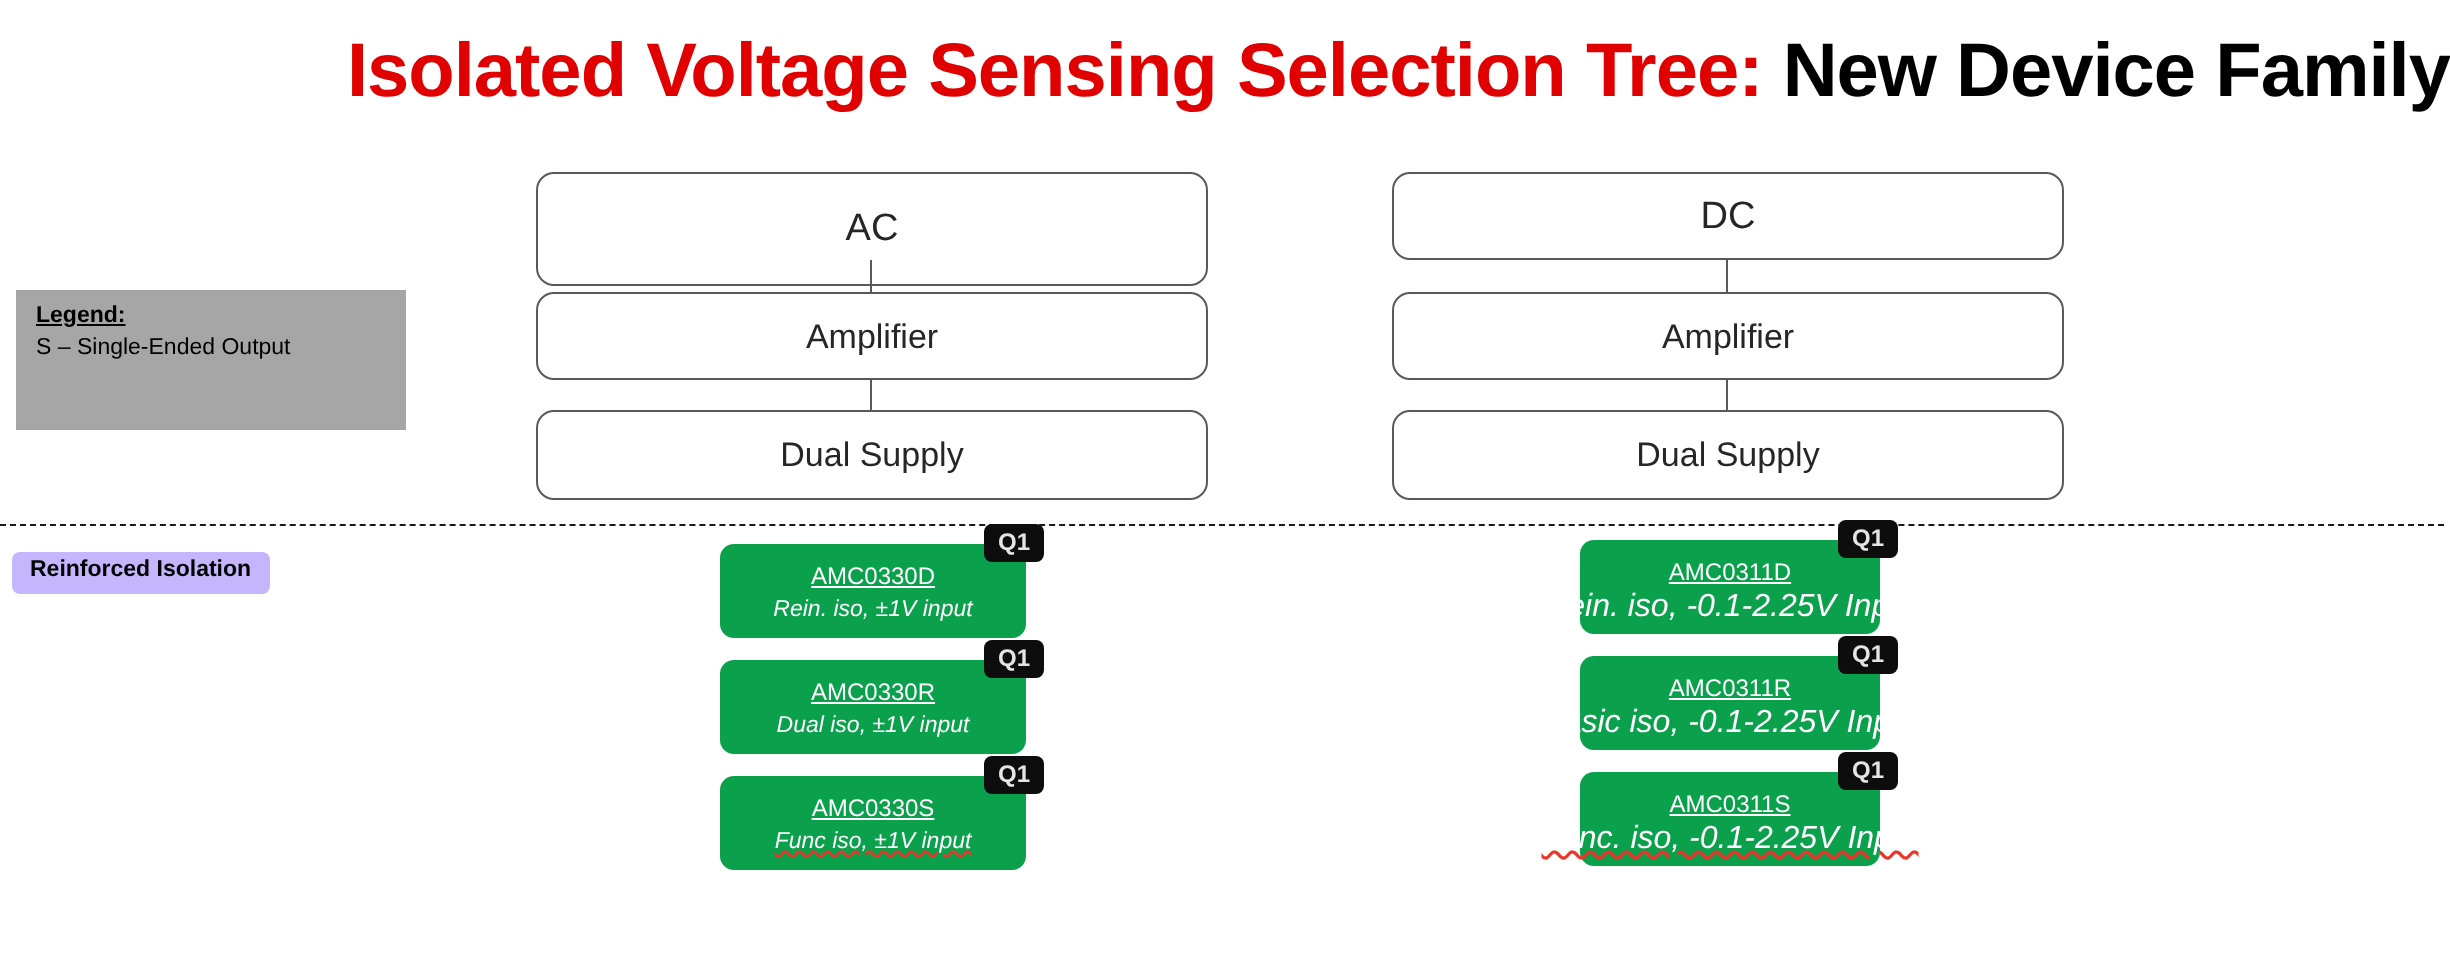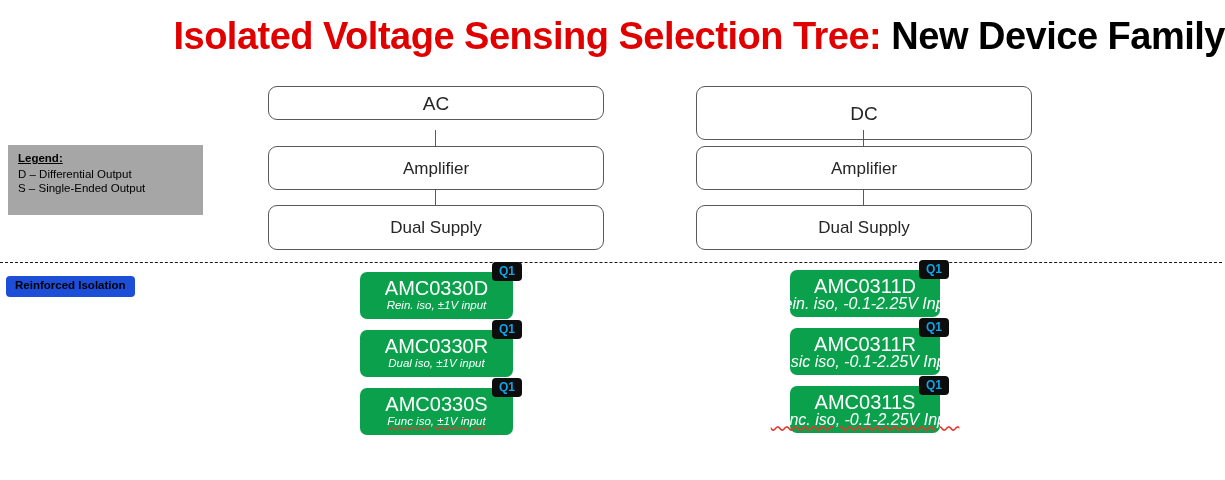--- a/index.html
+++ b/index.html
@@ -90,21 +90,21 @@
     width: 1222px;
     height: 0;
     border-top: 1.6px dashed #1a1a1a;
   }
 
   
   #iso-tag {
     position: absolute;
     left: 6px;
     top: 276px;
-    background: #1d4ed8;
+    background: #c4b5fd;
     color: #000;
     font-size: 11.5px;
     font-weight: bold;
     padding: 4px 9px 5px 9px;
     border-radius: 4px;
     white-space: nowrap;
     line-height: 1;
   }
 
   
@@ -116,73 +116,73 @@
     border-radius: 7px;
     box-sizing: border-box;
     color: #ffffff;
     display: flex;
     flex-direction: column;
     align-items: center;
     justify-content: center;
   }
   .prod.wide { width: 150px; }
   .prod .pn {
-    font-size: 20px;
+    font-size: 12px;
+    text-decoration: underline;
     line-height: 19px;
     white-space: nowrap;
   }
   .prod .desc {
     font-style: italic;
     font-size: 11.5px;
     line-height: 15px;
     white-space: nowrap;
     text-align: center;
   }
   .prod.wide .desc { font-size: 16px; }
 
   .q1 {
     position: absolute;
     right: -9px;
     top: -10px;
     background: #0d0d0d;
-    color: #0ea5e9;
+    color: #e5e5e5;
     font-size: 12px;
     font-weight: bold;
     line-height: 1;
     padding: 3px 7px 4px 7px;
     border-radius: 4px;
     letter-spacing: 0px;
   }
 </style>
 </head>
 <body>
 
 <div id="title">
   <span class="red">Isolated Voltage Sensing Selection Tree:</span><span class="black"> New Device Family</span>
 </div>
 
 <div id="legend">
   <span class="legend-title">Legend:</span>
-  <span class="legend-row"><span>D – </span><span>Differential</span><span> Output</span></span>
   <span class="legend-row"><span>S – </span><span>Single-Ended</span><span> Output</span></span>
 </div>
 
-<div class="flow-box top" style="left:268px; top:86px; width:336px; height:34px;">
+<div class="flow-box top" style="left:268px; top:86px; width:336px; height:57px;">
   <span class="flow-label">AC</span>
 </div>
 <div class="connector" style="left:435px; top:130px; height:16px;"></div>
 <div class="flow-box" style="left:268px; top:146px; width:336px; height:44px;">
   <span class="flow-label">Amplifier</span>
 </div>
 <div class="connector" style="left:435px; top:190px; height:15px;"></div>
 <div class="flow-box" style="left:268px; top:205px; width:336px; height:45px;">
   <span class="flow-label">Dual Supply</span>
 </div>
 
-<div class="flow-box top" style="left:696px; top:86px; width:336px; height:54px;">
+<div class="flow-box top" style="left:696px; top:86px; width:336px; height:44px;">
   <span class="flow-label">DC</span>
 </div>
 <div class="connector" style="left:863px; top:130px; height:16px;"></div>
 <div class="flow-box" style="left:696px; top:146px; width:336px; height:44px;">
   <span class="flow-label">Amplifier</span>
 </div>
 <div class="connector" style="left:863px; top:190px; height:15px;"></div>
 <div class="flow-box" style="left:696px; top:205px; width:336px; height:45px;">
   <span class="flow-label">Dual Supply</span>
 </div>

